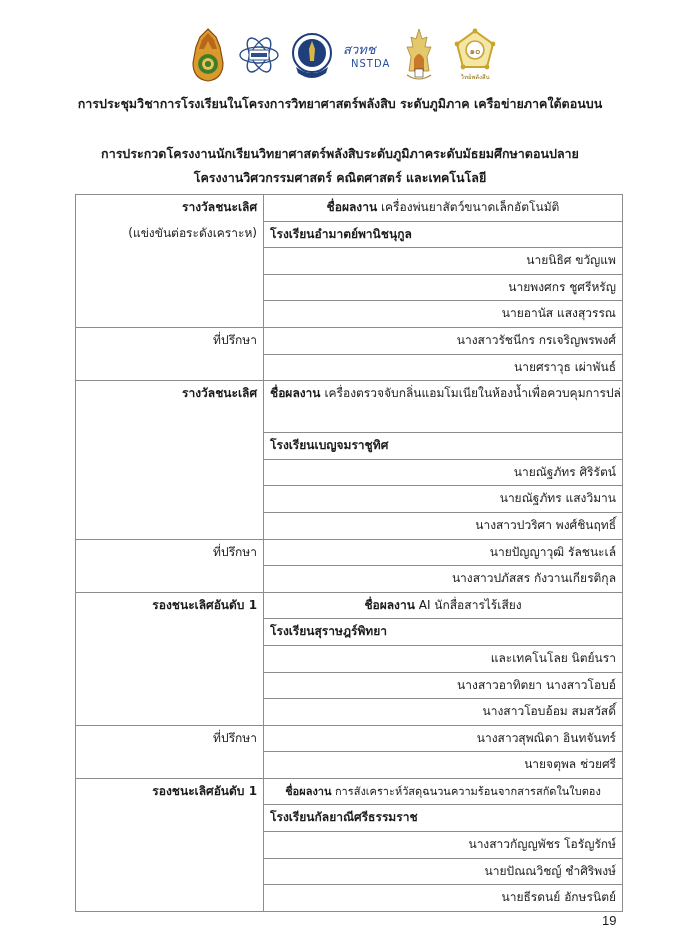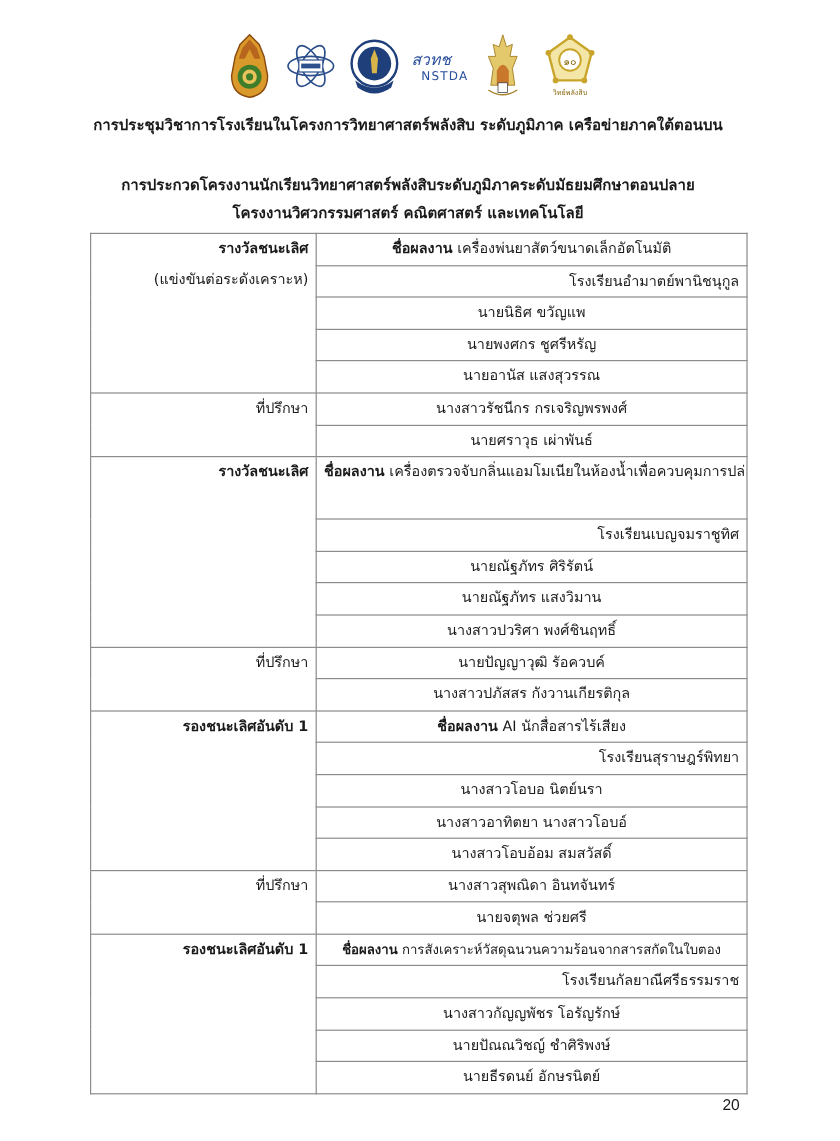--- a/index.html
+++ b/index.html
@@ -29,22 +29,22 @@
   table.awards td {
     border: 1.3px solid #8c8c8c;
     padding: 0 6px; height: 24.4px; line-height: 25.6px;
     vertical-align: top; white-space: nowrap; overflow: hidden;
   }
   td.left { text-align: right; border-bottom: 1.3px solid #8c8c8c; }
   td.left .lbl-bold { font-weight: bold; display: block; }
   td.left .lbl-sub { display: block; }
   td.project { text-align: center; white-space: normal; line-height: 25.6px; }
   td.project b { font-weight: bold; }
-  td.school { text-align: right; }
-  td.person { text-align: center; padding-left: 100px; }
+  td.school { text-align: left; font-weight: bold; }
+  td.person { text-align: right; padding-left: 100px; }
   .page-num {
     position: absolute; top: 913px; left: 602px; font-size: 13px;
     font-family: "Liberation Sans", sans-serif;
   }
 </style>
 </head>
 <body>
 
 <div class="logos">
 
@@ -147,37 +147,37 @@
         <td class="person">นายณัฐภัทร ศิริรัตน์</td>
       </tr>
     <tr>
         <td class="person">นายณัฐภัทร แสงวิมาน</td>
       </tr>
     <tr>
         <td class="person">นางสาวปวริศา พงศ์ชินฤทธิ์</td>
       </tr>
     <tr>
       <td class="left" rowspan="2">ที่ปรึกษา</td>
-      <td class="person">นายปัญญาวุฒิ รัอควบค์</td>
+      <td class="person">นายปัญญาวุฒิ รัลชนะเล์</td>
     </tr>
     <tr>
         <td class="person">นางสาวปภัสสร กังวานเกียรติกุล</td>
       </tr>
 
     <tr>
       <td class="left" rowspan="5">
         <span class="lbl-bold">รองชนะเลิศอันดับ 1</span>
       </td>
       <td class="project"><b>ชื่อผลงาน</b> <span> AI นักสื่อสารไร้เสียง</span></td>
     </tr>
     <tr>
         <td class="school">โรงเรียนสุราษฎร์พิทยา</td>
       </tr>
     <tr>
-        <td class="person">นางสาวโอบอ นิตย์นรา</td>
+        <td class="person">และเทคโนโลย นิตย์นรา</td>
       </tr>
     <tr>
         <td class="person">นางสาวอาทิตยา นางสาวโอบอ์</td>
       </tr>
     <tr>
         <td class="person">นางสาวโอบอ้อม สมสวัสดิ์</td>
       </tr>
     <tr>
       <td class="left" rowspan="2">ที่ปรึกษา</td>
       <td class="person">นางสาวสุพณิดา อินทจันทร์</td>
@@ -200,13 +200,13 @@
       </tr>
     <tr>
         <td class="person">นายปัณณวิชญ์ ชำศิริพงษ์</td>
       </tr>
     <tr>
         <td class="person">นายธีรดนย์  อักษรนิตย์</td>
       </tr>
   </tbody>
 </table>
 
-<div class="page-num">20</div>
+<div class="page-num">19</div>
 
 </body></html>

